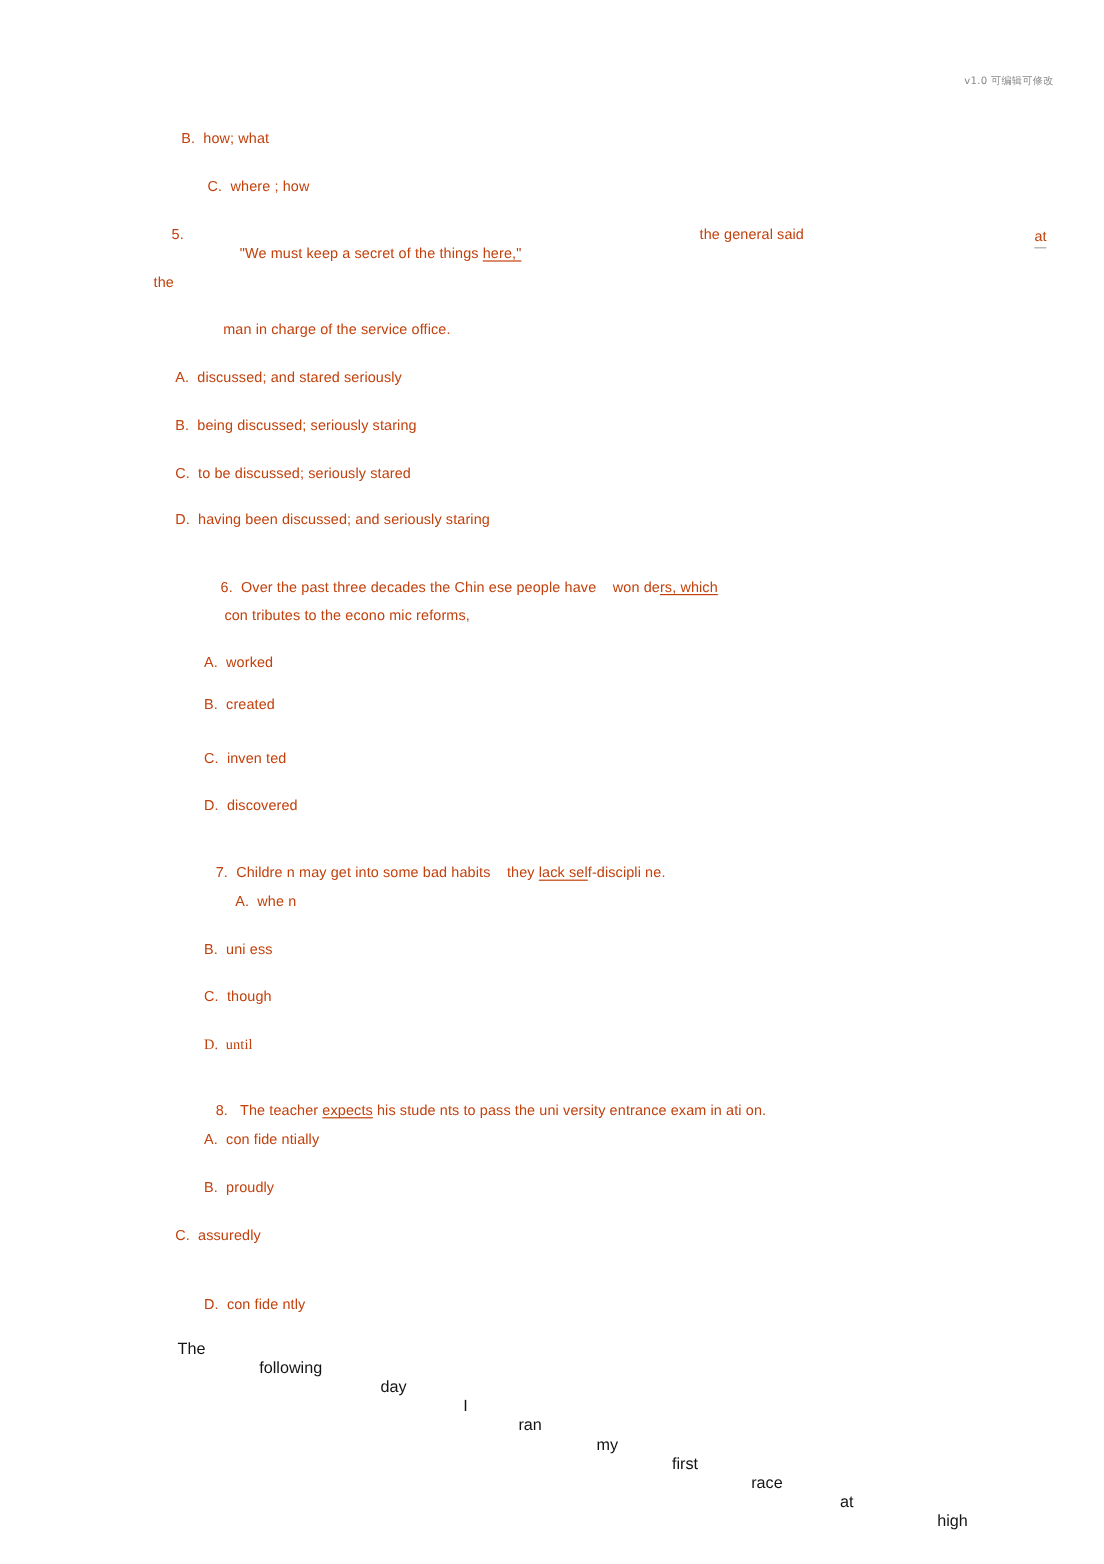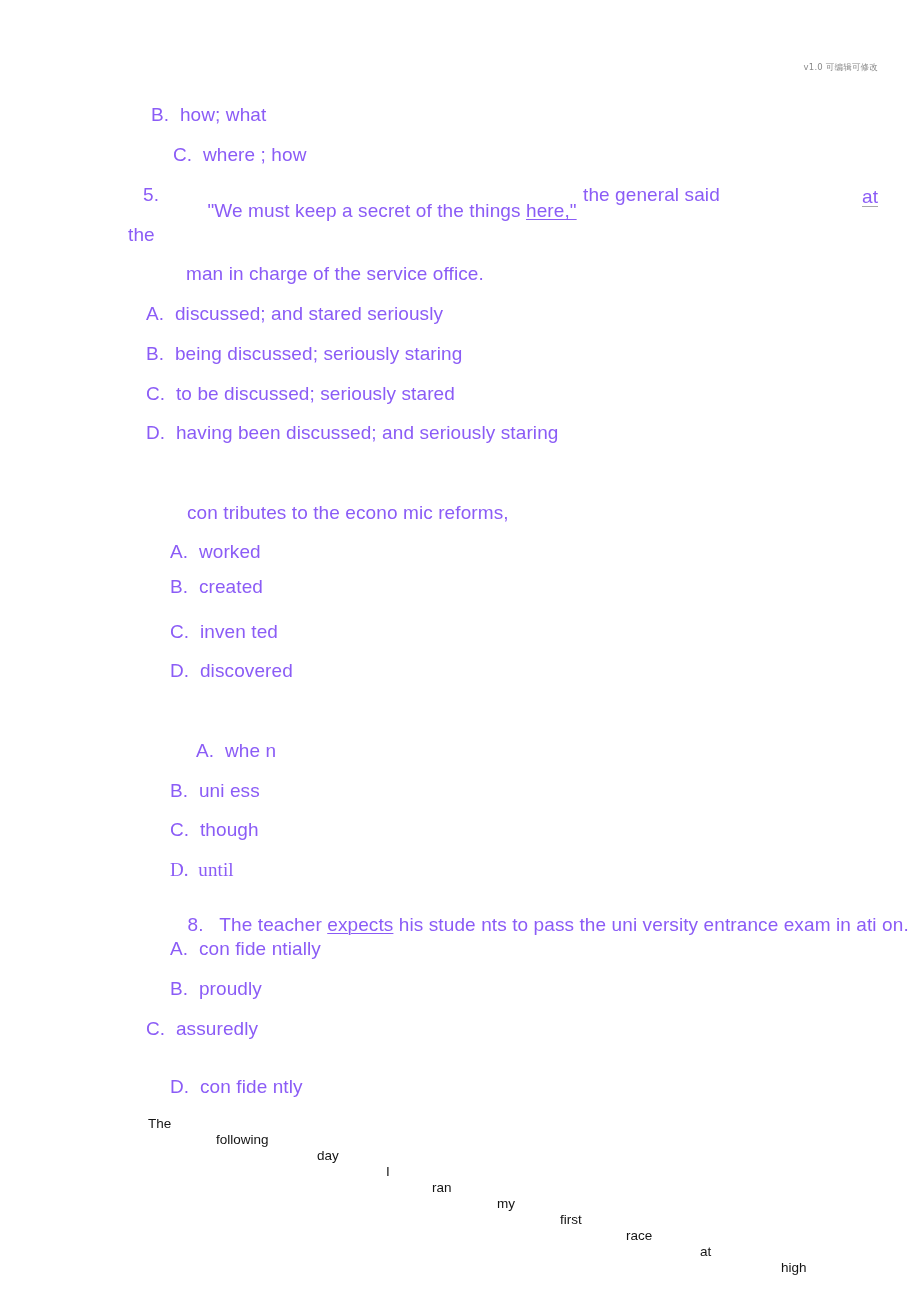--- a/index.html
+++ b/index.html
@@ -32,23 +32,23 @@
     font-size: 8.5px;
     color: #8a8a8a;
     letter-spacing: 0.2px;
     white-space: nowrap;
     font-family: "DejaVu Sans", sans-serif;
   }
 
   
   .line {
     position: absolute;
-    font-size: 19px;
+    font-size: 12px;
     line-height: 16px;
-    color: #8b5cf6;
+    color: #c2410c;
     white-space: pre;
     letter-spacing: 0.1px;
   }
 
   .u {
     text-decoration: underline;
     text-decoration-thickness: 1px;
     text-underline-offset: 2px;
   }
   .u-gray {
@@ -94,28 +94,34 @@
 
   <div class="line" style="left:128px; top:227px;">the</div>
 
   <div class="line" style="left:186px; top:266px;">man in charge of the service office.</div>
 
   <div class="line" style="left:146px; top:306px;">A.  discussed; and stared seriously</div>
   <div class="line" style="left:146px; top:346px;">B.  being discussed; seriously staring</div>
   <div class="line" style="left:146px; top:386px;">C.  to be discussed; seriously stared</div>
   <div class="line" style="left:146px; top:425px;">D.  having been discussed; and seriously staring</div>
 
+  <div class="line" style="left:170px; top:465px;">
+    <span>6.  Over the past three decades the Chin ese people have    won de</span><span class="u">rs, which</span>
+  </div>
 
   <div class="line" style="left:187px; top:505px;">con tributes to the econo mic reforms,</div>
 
   <div class="line" style="left:170px; top:544px;">A.  worked</div>
   <div class="line" style="left:170px; top:579px;">B.  created</div>
   <div class="line" style="left:170px; top:624px;">C.  inven ted</div>
   <div class="line" style="left:170px; top:663px;">D.  discovered</div>
 
+  <div class="line" style="left:166px; top:703px;">
+    <span>7.  Childre n may get into some bad habits    they </span><span class="u">lack sel</span><span>f-discipli ne.</span>
+  </div>
 
   <div class="line" style="left:170px; top:743px;margin-left:26px;">A.  whe n</div>
   <div class="line" style="left:170px; top:783px;">B.  uni ess</div>
   <div class="line" style="left:170px; top:822px;">C.  though</div>
   <div class="line" style="left:170px; top:862px;font-family:Liberation Serif, serif;">D.  until</div>
 
   <div class="line" style="left:166px; top:901px;">
     <span>8.   The teacher </span><span class="u">expects</span><span> his stude nts to pass the uni versity entrance exam in ati on.</span>
   </div>
 

